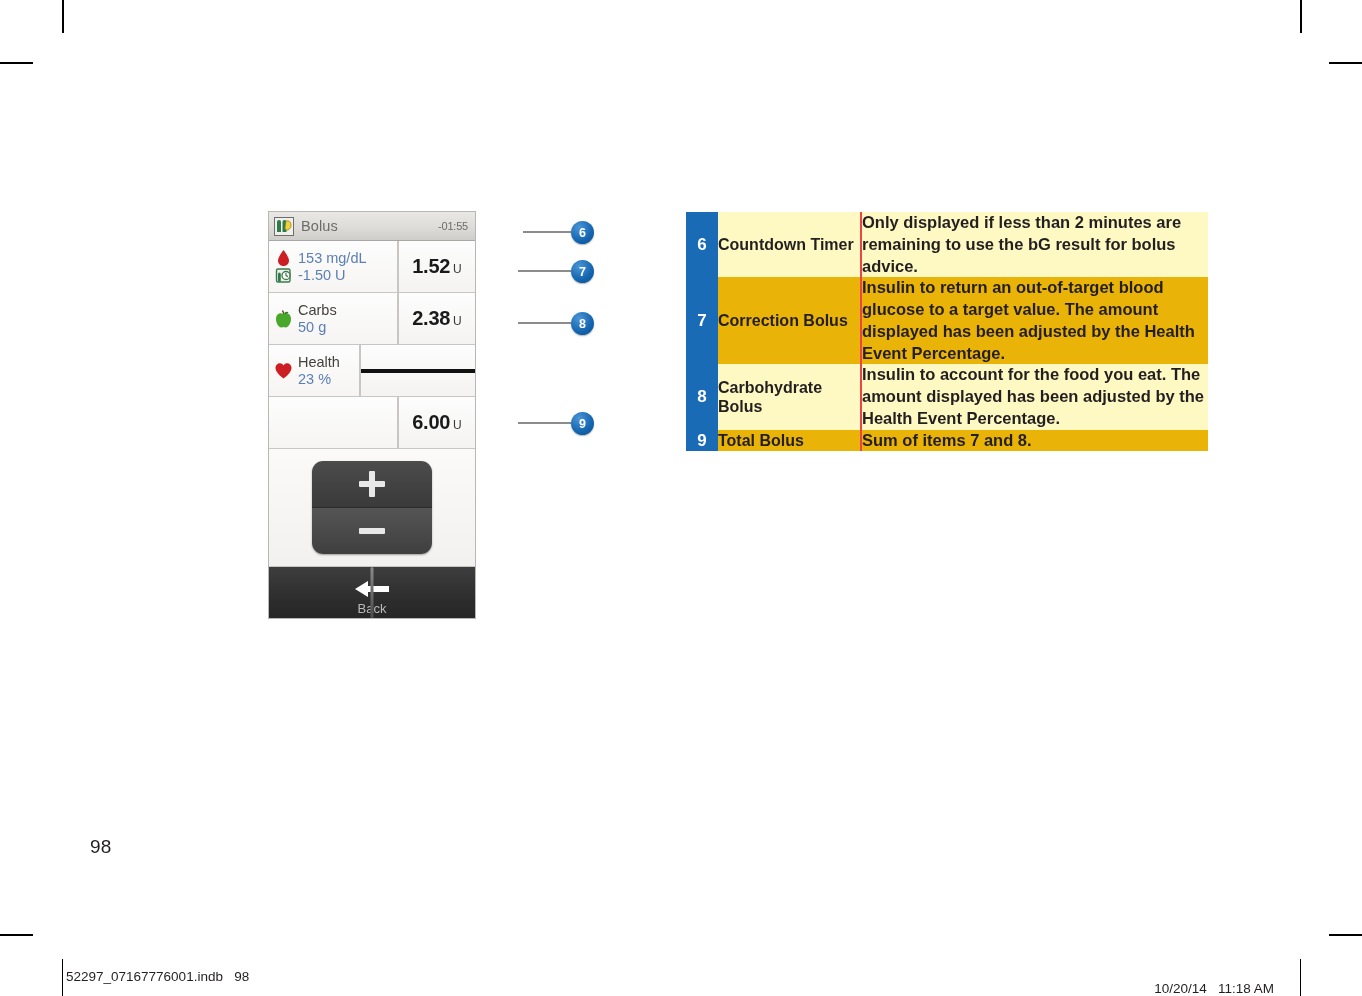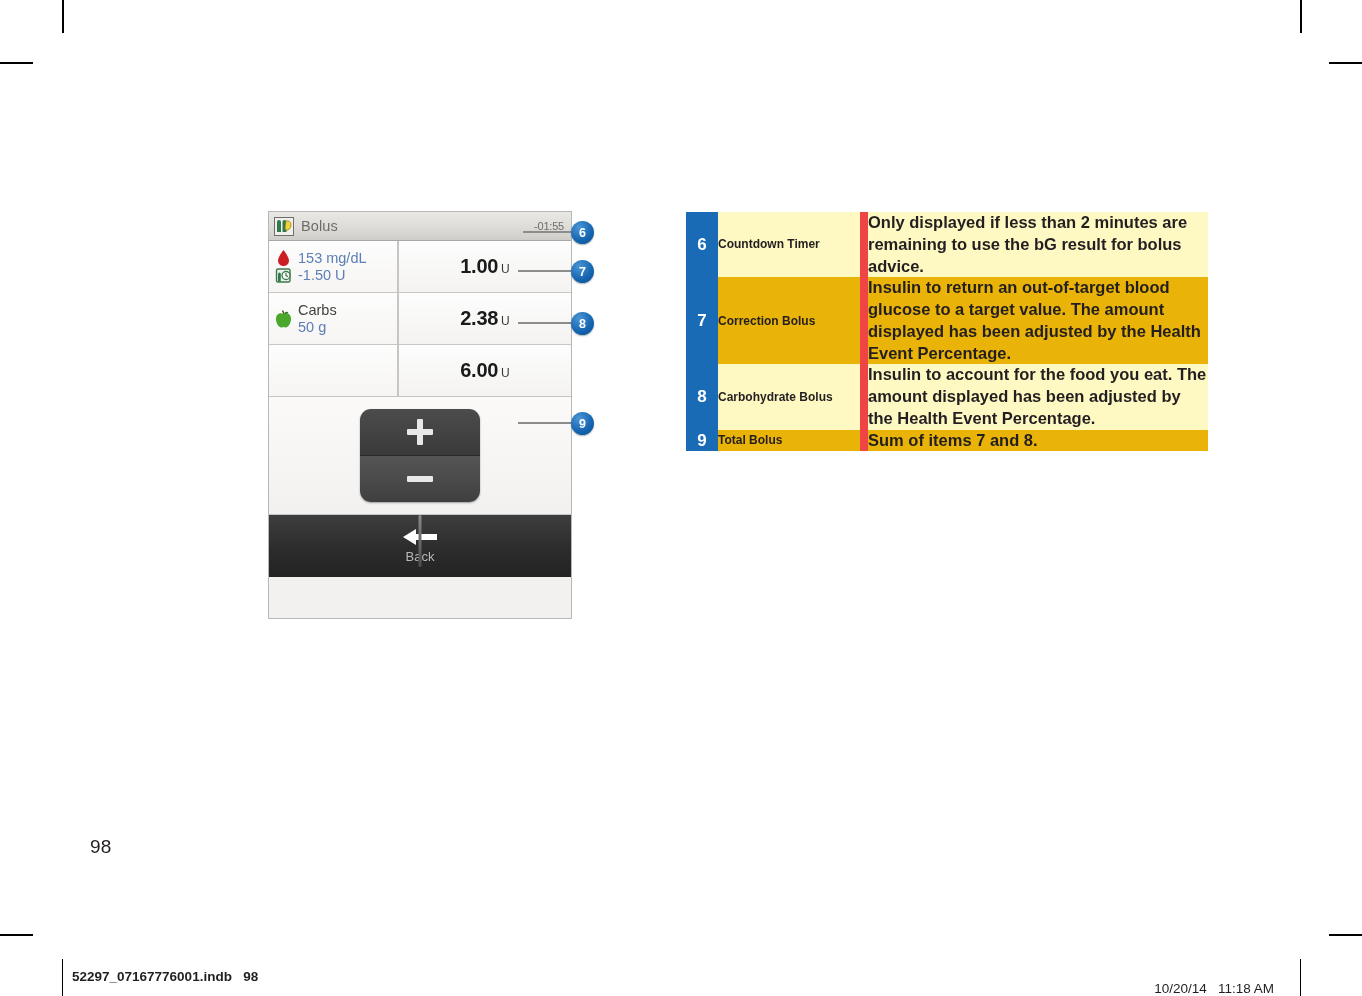--- a/index.html
+++ b/index.html
@@ -29,27 +29,26 @@
     position: absolute;
     left: 90px;
     top: 836px;
     font-size: 19px;
     color: #231f20;
     letter-spacing: 0.2px;
     font-family: "Liberation Sans", sans-serif;
   }
   .footer-left {
     position: absolute;
-    left: 72px;
+    left: 66px;
     top: 969px;
     font-size: 13.5px;
     color: #231f20;
     white-space: pre;
     font-family: "Liberation Sans", sans-serif;
-    font-weight: bold;
   }
   .footer-right {
     position: absolute;
     right: 88px;
     top: 969px;
     font-size: 13.5px;
     color: #231f20;
     white-space: pre;
     text-align: right;
     font-family: "Liberation Sans", sans-serif;
@@ -70,21 +69,21 @@
     width: 1.4px;
     height: 37px;
     background: #000000;
   }
 
   
   .device {
     position: absolute;
     left: 268px;
     top: 211px;
-    width: 304px;
+    width: 208px;
     height: 408px;
     background: #f2f1ef;
     border: 1px solid #b9b7b4;
     box-sizing: border-box;
     overflow: hidden;
   }
 
   
   .dev-titlebar {
     position: relative;
@@ -367,26 +366,26 @@
     background: #1a6bb5;
     color: #ffffff;
     font-weight: bold;
     font-size: 17px;
     text-align: center;
     font-family: "Liberation Sans", sans-serif;
   }
   .col-label {
     width: 142px;
     font-weight: bold;
-    font-size: 12px;
+    font-size: 16px;
     color: #231f20;
     line-height: 1.2;
     padding: 10px 8px 10px 14px;
     font-family: "Liberation Sans", sans-serif;
-    border-right: 8px solid #ef4444;
+    border-right: 2px solid #ef4444;
   }
   .col-desc {
     font-weight: bold;
     font-size: 16.5px;
     color: #231f20;
     line-height: 1.32;
     padding: 10px 12px 10px 14px;
     font-family: "Liberation Sans", sans-serif;
   }
   tr.shade-light .col-label,
@@ -435,21 +434,21 @@
         </svg>
       </div>
       <div class="dev-labels">
         <span class="dev-lbl-blue">153 mg/dL</span>
         <span class="dev-lbl-b">-1.50 U</span>
       </div>
     </div>
     <div class="dev-sep"></div>
     <div class="dev-cell-right">
       <div class="dev-val-wrap">
-        <span class="dev-value">1.00</span>
+        <span class="dev-value">1.52</span>
         <span class="dev-unit">U</span>
       </div>
     </div>
   </div>
 
   <div class="dev-row">
     <div class="dev-cell-left">
       <div class="dev-icon-single">
         <svg width="19" height="20" viewBox="0 0 19 20">
           <path d="M9.5 5 C6 3 2 5 2 10 C2 15 5.5 19 7.5 18.5 C8.5 18.2 9 18 9.5 18 C10 18 10.5 18.2 11.5 18.5 C13.5 19 17 15 17 10 C17 5 13 3 9.5 5 Z" fill="#49a82b"></path>
@@ -464,20 +463,37 @@
     </div>
     <div class="dev-sep"></div>
     <div class="dev-cell-right">
       <div class="dev-val-wrap">
         <span class="dev-value">2.38</span>
         <span class="dev-unit">U</span>
       </div>
     </div>
   </div>
 
+  <div class="dev-row">
+    <div class="dev-cell-left">
+      <div class="dev-icon-single">
+        <svg width="19" height="20" viewBox="0 0 19 20">
+          <path d="M9.5 17.5 C9.5 17.5 1.5 12 1.5 7 C1.5 4 3.8 2.2 6 2.2 C7.8 2.2 9 3.4 9.5 4.4 C10 3.4 11.2 2.2 13 2.2 C15.2 2.2 17.5 4 17.5 7 C17.5 12 9.5 17.5 9.5 17.5 Z" fill="#cc1f24"></path>
+        </svg>
+      </div>
+      <div class="dev-labels">
+        <span class="dev-lbl-a">Health</span>
+        <span class="dev-lbl-b">23 %</span>
+      </div>
+    </div>
+    <div class="dev-sep"></div>
+    <div class="dev-cell-right">
+      <div class="dev-healthbar"></div>
+    </div>
+  </div>
 
   <div class="dev-row">
     <div class="dev-cell-left"></div>
     <div class="dev-sep"></div>
     <div class="dev-cell-right">
       <div class="dev-val-wrap">
         <span class="dev-value">6.00</span>
         <span class="dev-unit">U</span>
       </div>
     </div>

